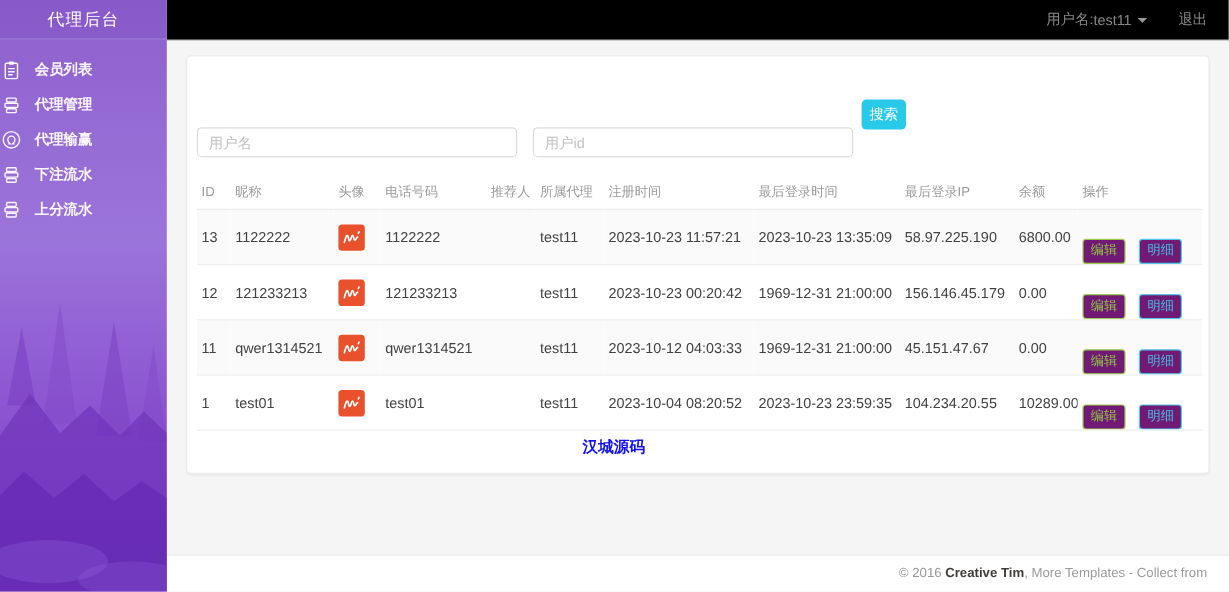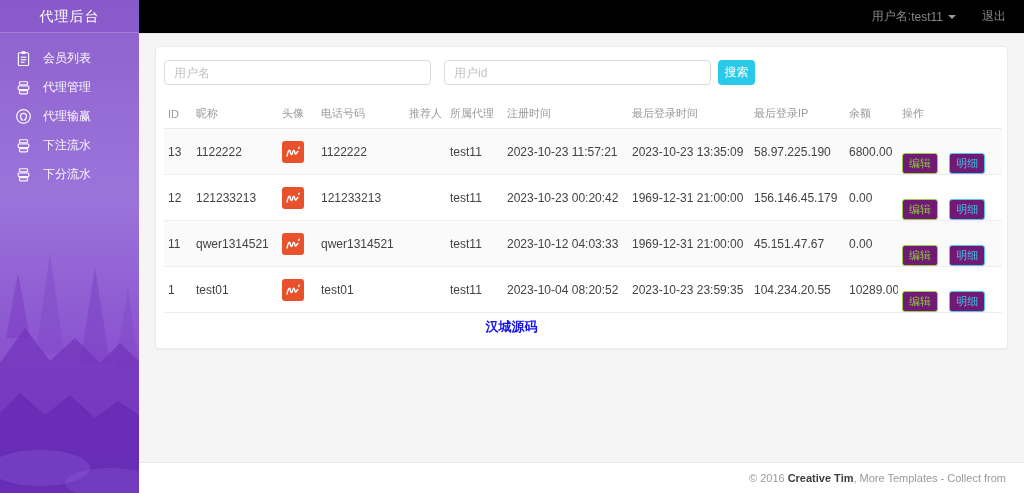--- a/index.html
+++ b/index.html
@@ -8,22 +8,22 @@
 
   
   .sidebar { position:fixed; left:0; top:0; width:139px; height:493px;
     background:linear-gradient(180deg,#8e60cd 0%,#9b74da 40%,#8a52cf 72%,#7c3ec6 100%);
     color:#fff; z-index:10; overflow:hidden; }
   .sidebar-trees { position:absolute; left:0; bottom:0; width:139px; height:250px; pointer-events:none; }
   .sidebar-header { position:relative; height:33px; line-height:33px; text-align:center;
     font-size:14px; letter-spacing:1px; background:rgba(120,70,190,0.25);
     border-bottom:1px solid rgba(255,255,255,0.22); z-index:2; }
   .nav { position:relative; z-index:2; padding-top:11px; }
-  .nav-item { display:flex; align-items:center; height:29px; padding-left:14px;
-    cursor:pointer; opacity:0.95; }
+  .nav-item { display:flex; align-items:center; height:29px; 
+    cursor:pointer; opacity:0.95;font-weight:bold; }
   .nav-item .icon { width:18px; height:18px; display:flex; align-items:center; justify-content:center; }
   .nav-item .icon svg { width:17px; height:17px; stroke:#fff; fill:none; stroke-width:1.1; }
   .nav-item .label { margin-left:11px; font-size:12px; }
 
   
   .main { margin-left:139px; width:885px; height:493px; display:flex; flex-direction:column; }
   .topbar { height:34px; background:#000000; border-bottom:1px solid #e8e8e8;
     display:flex; align-items:center; justify-content:flex-end; padding-right:18px;
     font-size:12px; color:#888; flex:0 0 auto; }
   .user-drop { display:flex; align-items:center; cursor:pointer; }
@@ -33,21 +33,21 @@
   .logout { margin-left:26px; cursor:pointer; color:#888; }
 
   .content { flex:1 1 auto; background:#f5f5f5; padding:12px 16px 0 16px; }
 
   .card { background:#fff; border:1px solid #ebebeb; border-radius:4px;
     box-shadow:0 1px 2px rgba(0,0,0,0.04); padding:13px 8px 6px 8px; }
 
   .search-row { display:flex; align-items:center; margin-bottom:17px; }
   .search-input { width:267px; height:25px; border:1px solid #dcdcdc; border-radius:4px;
     padding:0 9px; font-size:12px; color:#444; outline:none;
-    font-family:"Liberation Sans","DejaVu Sans",sans-serif; }
+    font-family:"Liberation Sans","DejaVu Sans",sans-serif;margin-top:46px; }
   .search-input::placeholder { color:#c2c2c2; }
   .search-input + .search-input { margin-left:13px; }
   .search-btn { margin-left:7px; width:37px; height:25px; background:#29c9ea; color:#fff;
     border:none; border-radius:4px; font-size:12px; cursor:pointer;
     font-family:"Liberation Sans","DejaVu Sans",sans-serif; }
 
   table { width:100%; border-collapse:collapse; table-layout:fixed; }
   th { text-align:left; font-weight:normal; color:#9a9a9a; font-size:11px;
     padding:4px 4px 7px 4px; border-bottom:1px solid #eaeaea; white-space:nowrap; }
   td { font-size:12px; color:#424242; padding:0 4px; height:31px;
@@ -139,21 +139,21 @@
       <span class="label">下注流水</span>
     </div>
     <div class="nav-item">
       <span class="icon">
         <svg viewBox="0 0 16 16">
             <rect x="4.2" y="2.6" width="7.6" height="3" rx="0.8"></rect>
             <rect x="3" y="6.6" width="10" height="3.4" rx="0.8"></rect>
             <rect x="4.2" y="11" width="7.6" height="3" rx="0.8"></rect>
           </svg>
       </span>
-      <span class="label">下分流水</span>
+      <span class="label">上分流水</span>
     </div>
   </div>
 </div>
 
 <div class="main">
 
   <div class="topbar">
     <div class="user-drop">
       <span>用户名: </span>
       <span>test11</span>

